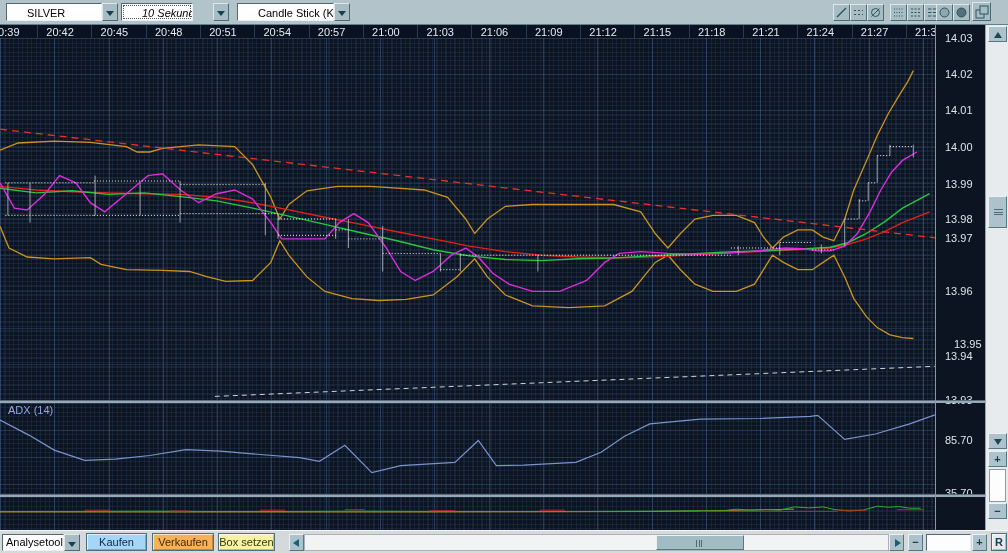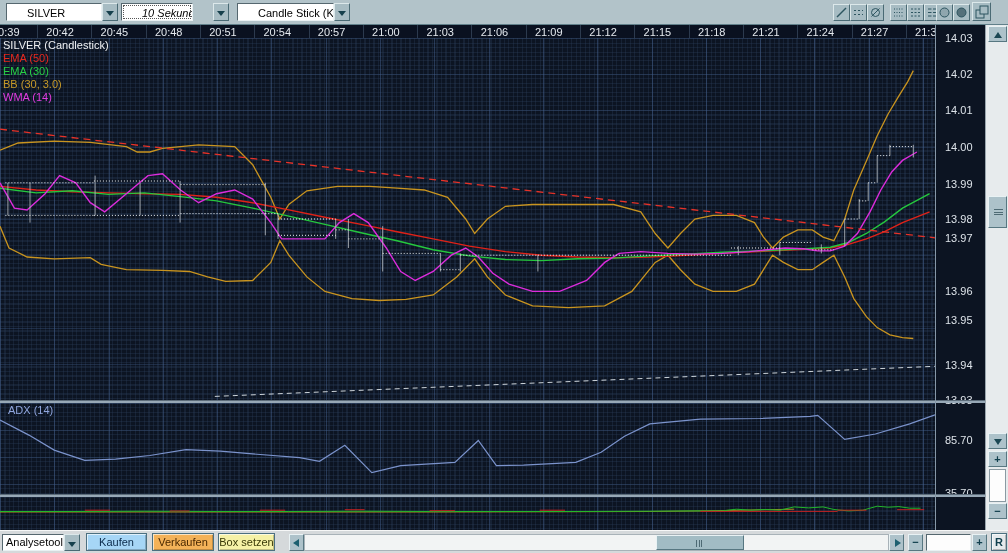--- a/index.html
+++ b/index.html
@@ -249,27 +249,20 @@
         <line x1="537.9" x2="731.0" y1="217.2" y2="217.2" stroke="#eef2f4" stroke-width="1" stroke-dasharray="1,2"></line>
         <line x1="731.0" x2="779.8" y1="210.0" y2="210.0" stroke="#eef2f4" stroke-width="1" stroke-dasharray="1,2"></line>
         <line x1="779.8" x2="812.3" y1="204.5" y2="204.5" stroke="#eef2f4" stroke-width="1" stroke-dasharray="1,2"></line>
         <line x1="812.3" x2="833.9" y1="211.8" y2="211.8" stroke="#eef2f4" stroke-width="1" stroke-dasharray="1,2"></line>
         <line x1="844.7" x2="859.2" y1="181.0" y2="181.0" stroke="#eef2f4" stroke-width="1" stroke-dasharray="1,2"></line>
         <line x1="859.2" x2="868.2" y1="162.9" y2="162.9" stroke="#eef2f4" stroke-width="1" stroke-dasharray="1,2"></line>
         <line x1="868.2" x2="877.2" y1="144.8" y2="144.8" stroke="#eef2f4" stroke-width="1" stroke-dasharray="1,2"></line>
         <line x1="877.2" x2="889.9" y1="117.6" y2="117.6" stroke="#eef2f4" stroke-width="1" stroke-dasharray="1,2"></line>
         <line x1="889.9" x2="913.3" y1="108.6" y2="108.6" stroke="#eef2f4" stroke-width="1" stroke-dasharray="1,2"></line>
       </svg>
-    <div id="legend">
-        <div style="color: rgb(240, 242, 244);">SILVER (Candlestick)</div>
-        <div style="color: rgb(232, 40, 30);">EMA (50)</div>
-        <div style="color: rgb(39, 208, 69);">EMA (30)</div>
-        <div style="color: rgb(199, 154, 40);">BB (30, 3.0)</div>
-        <div style="color: rgb(224, 60, 224);">WMA (14)</div>
-      </div>
   </div>
   <div class="sep" style="top:400px"></div>
 
   <div id="adx-panel" class="panel grid-adx">
     <svg id="adx-svg" width="935" height="91">
         <polyline points="0.0,17.1 28.9,32.1 54.2,47.1 84.8,57.3 115.5,56.2 149.8,52.5 185.9,46.6 220.2,48.2 252.7,50.9 299.6,54.6 319.5,58.3 344.8,42.3 371.8,69.6 400.7,62.6 454.9,59.4 478.3,37.5 496.4,62.6 523.5,62.1 575.8,59.4 601.1,49.2 624.5,33.2 649.8,20.9 700.3,16.1 759.9,15.5 810.5,13.4 817.7,12.3 844.7,36.4 875.4,31.0 909.7,20.9 935.0,11.8" fill="none" stroke="#7b93cc" stroke-width="1.2"></polyline>
       </svg>
     <span id="adx-label">ADX (14)</span>
   </div>
   <div class="sep" style="top:494px"></div>
@@ -296,22 +289,22 @@
     <span class="adx-val" style="top:462px">35.70</span>
 
   <span class="p-label" style="top: 7px;">14.03</span>
       <span class="p-label" style="top: 43.2px;">14.02</span>
       <span class="p-label" style="top: 79.4px;">14.01</span>
       <span class="p-label" style="top: 115.6px;">14.00</span>
       <span class="p-label" style="top: 153px;">13.99</span>
       <span class="p-label" style="top: 188px;">13.98</span>
       <span class="p-label" style="top: 207px;">13.97</span>
       <span class="p-label" style="top: 260.4px;">13.96</span>
-      <span class="p-label" style="top: 289px;">13.95</span>
-      <span class="p-label" style="top: 334px;">13.94</span>
+      <span class="p-label" style="top: 313px; margin-left: 9px;">13.95</span>
+      <span class="p-label" style="top: 325px;">13.94</span>
       <span class="p-label" style="top: 369px;">13.93</span>
     </div>
 
   <div id="v-scroll">
     <div class="sb-btn" style="top:1px">
         <span class="arr-up"></span>
       </div>
     <div class="sb-btn" id="v-thumb">
         <span class="grip-h"></span>
       </div>

